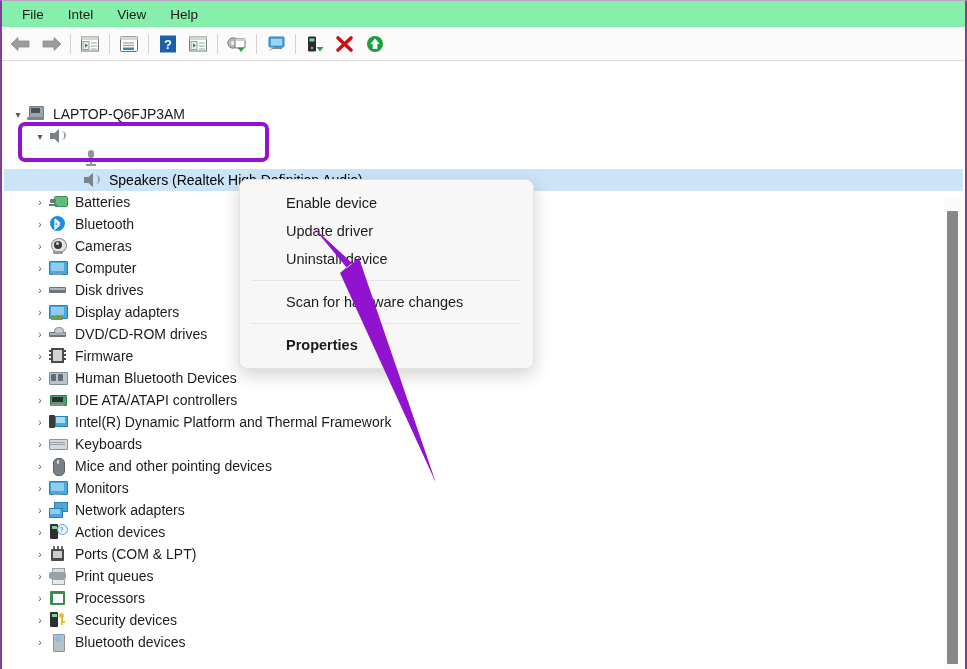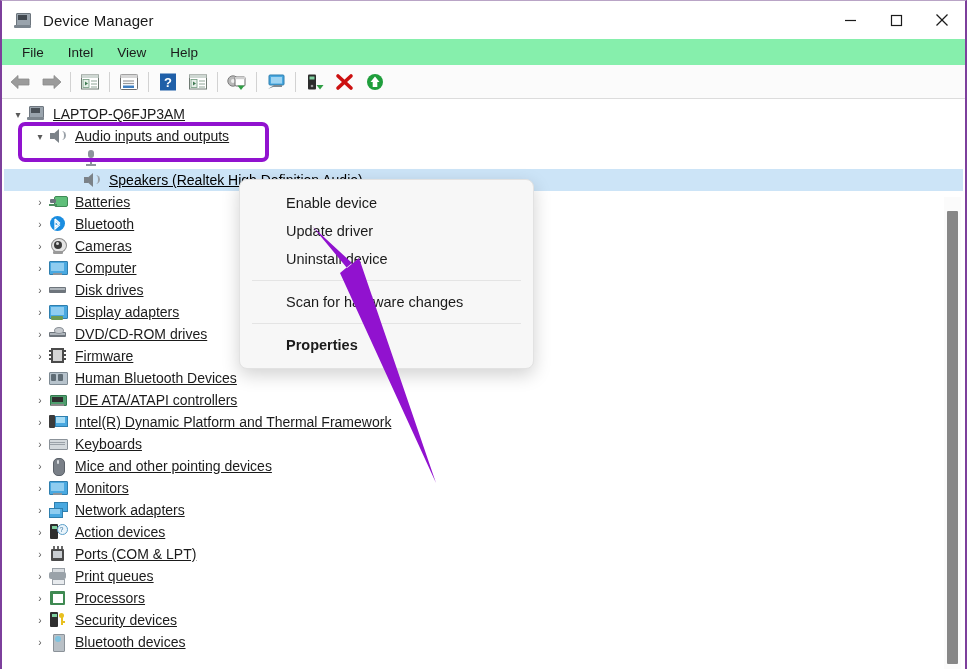--- a/index.html
+++ b/index.html
@@ -85,21 +85,21 @@
   }
   .row{
     height:22px;display:flex;align-items:center;position:relative;
     white-space:nowrap;
   }
   .row .chev{
     width:16px;height:22px;display:flex;align-items:center;justify-content:center;
     color:#5a5a5a;font-size:10px;flex:none;
   }
   .row .ico{width:20px;height:18px;margin-right:7px;flex:none;position:relative;}
-  .row .lbl{font-size:14px;color:#1b1b1b;line-height:22px;text-decoration:underline;}
+  .row .lbl{font-size:14px;color:#1b1b1b;line-height:22px;}
   .depth0{padding-left:6px;}
   .depth1{padding-left:28px;}
   .depth2{padding-left:62px;}
   .row.selected{background:#cce4f7;}
   .row.selected .lbl{color:#000;}
 
   
   .ic-mon{position:absolute;left:1px;top:2px;width:17px;height:12px;border-radius:1px;}
   .ic-stand{position:absolute;left:5px;top:14px;width:9px;height:2px;background:#8d959c;}
   .spk{position:absolute;left:3px;top:2px;width:0;height:0;
@@ -139,46 +139,20 @@
   }
 
   
   .arrow{position:absolute;left:0;top:0;width:967px;height:669px;pointer-events:none;}
 </style>
 </head>
 <body>
 
 <div id="app">
 
-  <div class="titlebar">
-    <div class="title-icon">
-      <div class="ti-body"></div>
-      <div class="ti-scr"></div>
-      <div class="ti-base"></div>
-    </div>
-    <div class="title-text">Device Manager</div>
-    <div class="wincontrols">
-      <div class="wc">
-        <svg width="13" height="13" viewBox="0 0 13 13">
-            <line x1="1" y1="6.5" x2="12" y2="6.5" stroke="#1b1b1b" stroke-width="1.2"></line>
-          </svg>
-      </div>
-      <div class="wc">
-        <svg width="13" height="13" viewBox="0 0 13 13">
-            <rect x="1.5" y="1.5" width="10" height="10" fill="none" stroke="#1b1b1b" stroke-width="1.2"></rect>
-          </svg>
-      </div>
-      <div class="wc">
-        <svg width="14" height="14" viewBox="0 0 14 14">
-            <line x1="1.5" y1="1.5" x2="12.5" y2="12.5" stroke="#1b1b1b" stroke-width="1.2"></line>
-            <line x1="12.5" y1="1.5" x2="1.5" y2="12.5" stroke="#1b1b1b" stroke-width="1.2"></line>
-          </svg>
-      </div>
-    </div>
-  </div>
 
   <div class="menubar">
     <div class="menuitem">File</div>
     <div class="menuitem">Intel</div>
     <div class="menuitem">View</div>
     <div class="menuitem">Help</div>
   </div>
 
   <div class="toolbar">
     <div class="tbtn">
@@ -285,21 +259,20 @@
         <div class="lbl">LAPTOP-Q6FJP3AM</div>
       </div>
 
       <div class="row depth1">
         <div class="chev">▾</div>
         <div class="ico">
           <div class="spk2"></div>
             <div class="spk"></div>
             <div class="spkwave"></div>
         </div>
-        <div class="lbl">Audio inputs and outputs</div>
       </div>
 
       <div class="row depth2">
         <div class="chev"></div>
         <div class="ico">
           <div style="position:absolute;left:6px;top:1px;width:6px;height:8px;background:#8c949b;border-radius:3px;"></div>
           <div style="position:absolute;left:3px;top:9px;width:12px;height:2px;background:#8c949b;"></div>
           <div style="position:absolute;left:8px;top:11px;width:2px;height:4px;background:#8c949b;"></div>
           <div style="position:absolute;left:4px;top:15px;width:10px;height:2px;background:#8c949b;"></div>
         </div>

